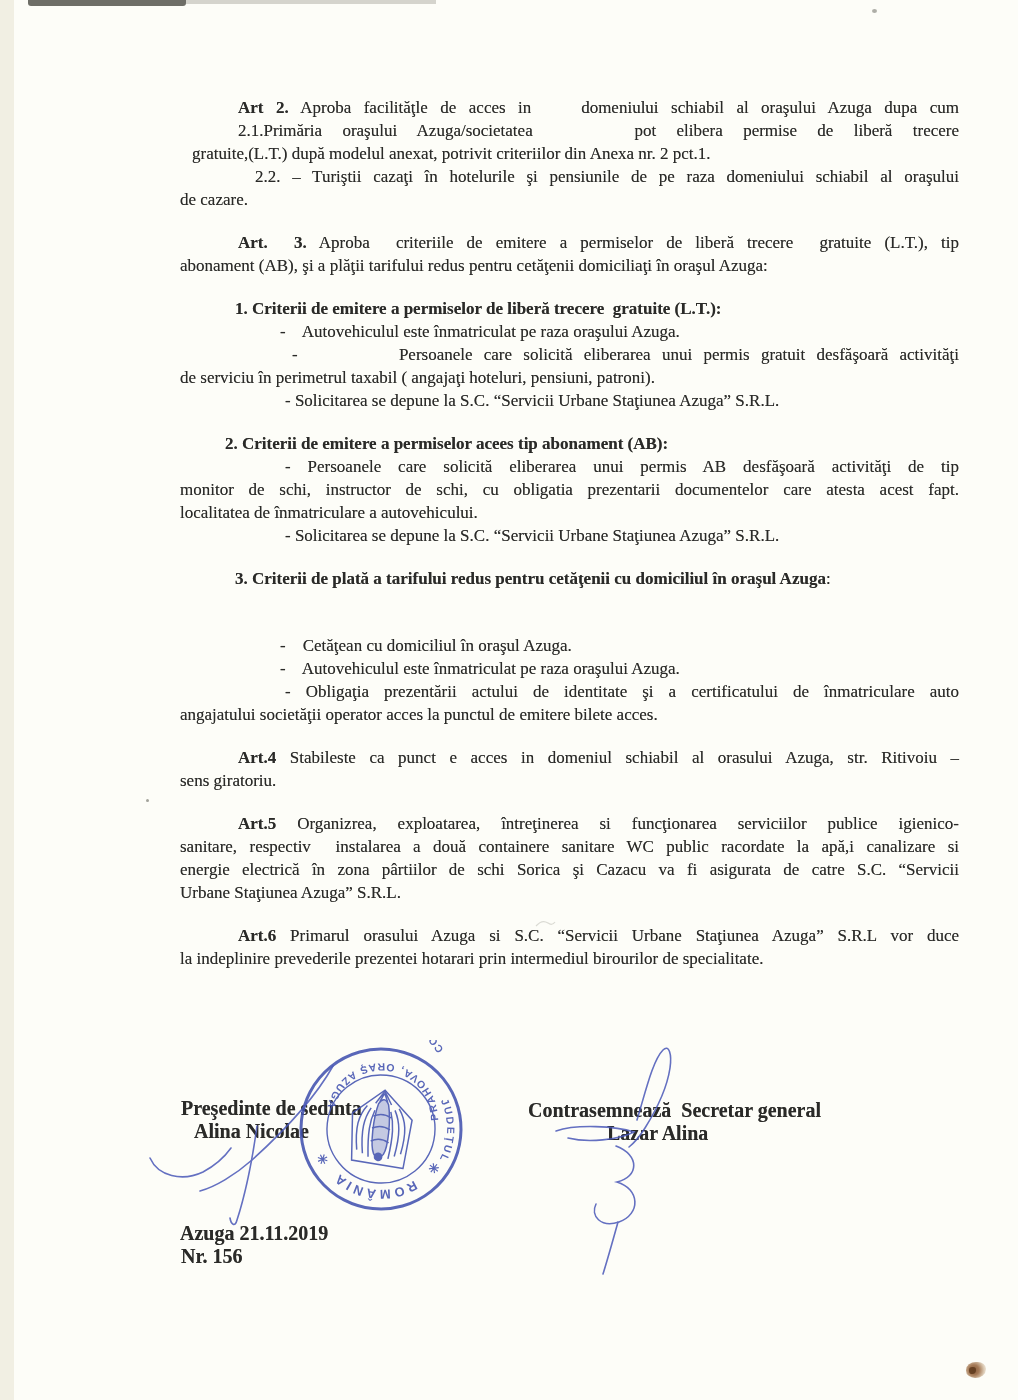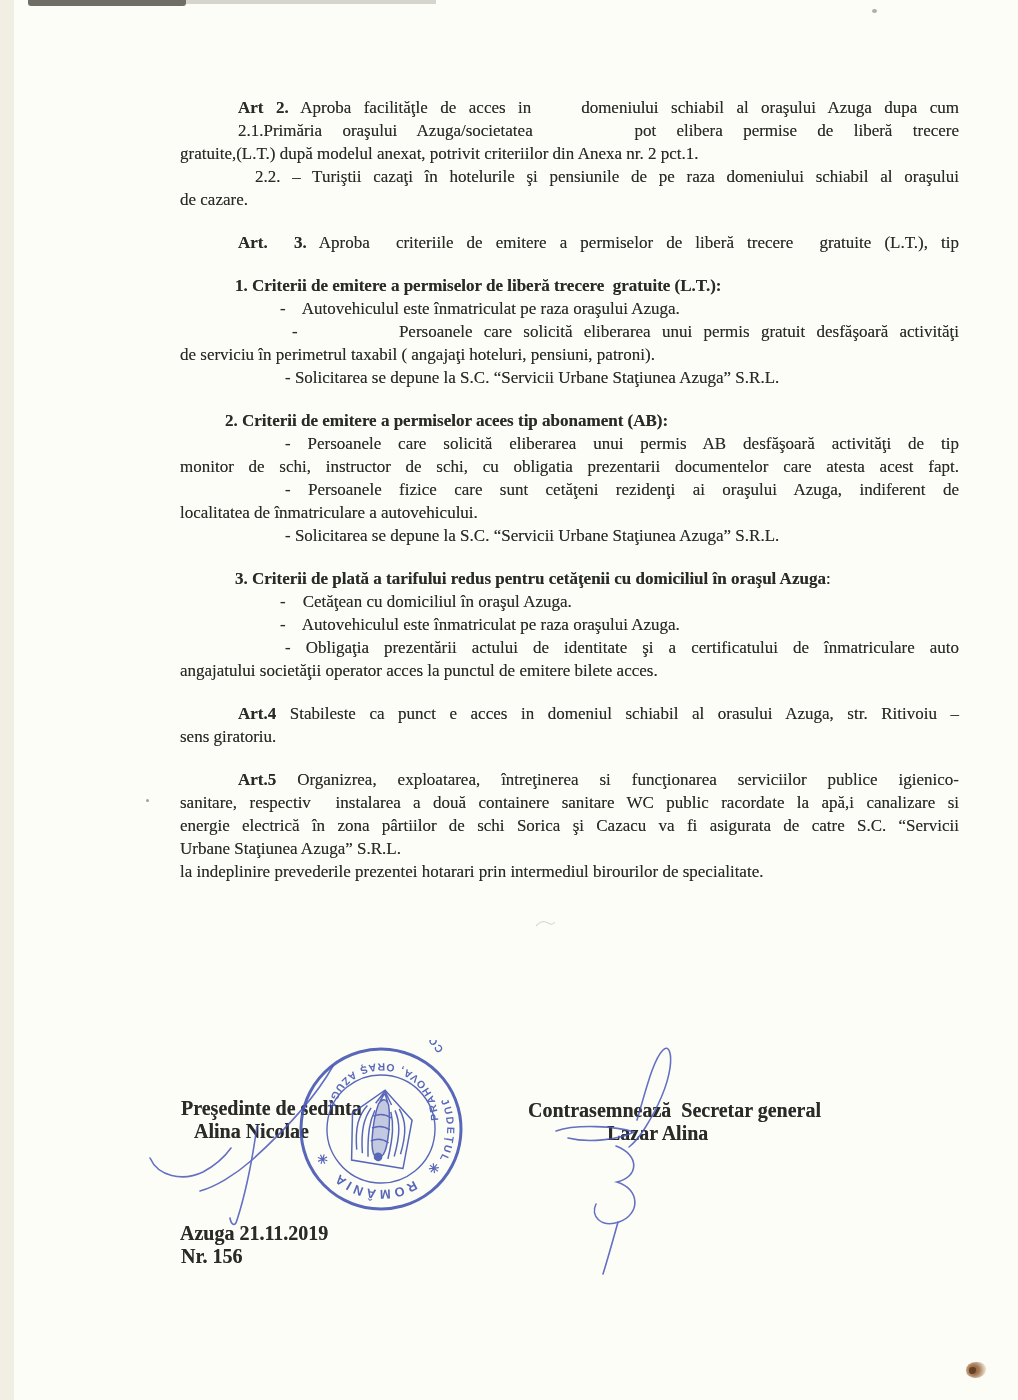--- a/index.html
+++ b/index.html
@@ -55,46 +55,47 @@
 <div class="speck-2"></div>
 <div class="stain"></div>
 <div class="stain-dot"></div>
 <svg class="pencil-mark" viewBox="0 0 22 10">
   <path d="M2,8 Q8,1 14,5 Q18,8 21,4" fill="none" stroke="#b9b9b0" stroke-width="1.2"></path>
 </svg>
 
 <div class="body-text">
     <div class="ln just" style="text-indent: 58px;"><b>Art 2.</b> Aproba facilităţle de acces in&nbsp;&nbsp;&nbsp; domeniului schiabil al oraşului Azuga dupa cum</div>
     <div class="ln just" style="text-indent: 58px;">2.1.Primăria oraşului Azuga/societatea&nbsp;&nbsp;&nbsp;&nbsp; pot elibera permise de liberă trecere</div>
-    <div class="ln" style="text-indent: 0px;">gratuite,(L.T.) după modelul anexat, potrivit criteriilor din Anexa nr. 2 pct.1.</div>
+    <div class="ln" style="text-indent: 0px; margin-left: 12px;">gratuite,(L.T.) după modelul anexat, potrivit criteriilor din Anexa nr. 2 pct.1.</div>
     <div class="ln just" style="text-indent: 75px;">2.2. – Turiştii cazaţi în hotelurile şi pensiunile de pe raza domeniului schiabil al oraşului</div>
     <div class="ln" style="text-indent: 0px;">de cazare.</div>
     <div class="ln just gap" style="text-indent: 58px;"><b>Art.&nbsp; 3.</b> Aproba&nbsp; criteriile de emitere a permiselor de liberă trecere&nbsp; gratuite (L.T.), tip</div>
+    <div class="ln" style="text-indent: 0px;">abonament (AB), şi a plăţii tarifului redus pentru cetăţenii domiciliaţi în oraşul Azuga:</div>
     <div class="ln gap" style="text-indent: 55px;"><b>1. Criterii de emitere a permiselor de liberă trecere&nbsp; gratuite (L.T.):</b></div>
     <div class="ln" style="text-indent: 100px;">-&nbsp;&nbsp;&nbsp; Autovehiculul este înmatriculat pe raza oraşului Azuga.</div>
     <div class="ln just" style="text-indent: 112px;">-&nbsp;&nbsp;&nbsp;&nbsp;&nbsp;&nbsp;&nbsp;&nbsp; Persoanele care solicită eliberarea unui permis gratuit desfăşoară activităţi</div>
     <div class="ln" style="text-indent: 0px;">de serviciu în perimetrul taxabil ( angajaţi hoteluri, pensiuni, patroni).</div>
     <div class="ln" style="text-indent: 105px;">- Solicitarea se depune la S.C. “Servicii Urbane Staţiunea Azuga” S.R.L.</div>
     <div class="ln gap" style="text-indent: 45px;"><b>2. Criterii de emitere a permiselor acees tip abonament (AB):</b></div>
     <div class="ln just" style="text-indent: 105px;">- Persoanele care solicită eliberarea unui permis AB desfăşoară activităţi de tip</div>
     <div class="ln just" style="text-indent: 0px;">monitor de schi, instructor de schi, cu obligatia prezentarii documentelor care atesta acest fapt.</div>
-    <div class="ln just" style="text-indent: 105px;">- Persoanele fizice care sunt cetăţeni rezidenţi ai oraşului Azuga, indiferent de</div>
     <div class="ln" style="text-indent: 0px;">localitatea de înmatriculare a autovehicului.</div>
     <div class="ln" style="text-indent: 105px;">- Solicitarea se depune la S.C. “Servicii Urbane Staţiunea Azuga” S.R.L.</div>
     <div class="ln gap" style="text-indent: 55px;"><b>3. Criterii de plată a tarifului redus pentru cetăţenii cu domiciliul în oraşul Azuga</b>:</div>
-    <div class="ln" style="text-indent: 100px;">-&nbsp;&nbsp;&nbsp; Cetăţean cu domiciliul în oraşul Azuga.</div>
+    <div class="ln" style="text-indent: 100px; margin-top: 44px;">-&nbsp;&nbsp;&nbsp; Cetăţean cu domiciliul în oraşul Azuga.</div>
     <div class="ln" style="text-indent: 100px;">-&nbsp;&nbsp;&nbsp; Autovehiculul este înmatriculat pe raza oraşului Azuga.</div>
     <div class="ln just" style="text-indent: 105px;">- Obligaţia prezentării actului de identitate şi a certificatului de înmatriculare auto</div>
     <div class="ln" style="text-indent: 0px;">angajatului societăţii operator acces la punctul de emitere bilete acces.</div>
     <div class="ln just gap" style="text-indent: 58px;"><b>Art.4</b> Stabileste ca punct e acces in domeniul schiabil al orasului Azuga, str. Ritivoiu –</div>
     <div class="ln" style="text-indent: 0px;">sens giratoriu.</div>
     <div class="ln just gap" style="text-indent: 58px;"><b>Art.5</b> Organizrea, exploatarea, întreţinerea si funcţionarea serviciilor publice igienico-</div>
     <div class="ln just" style="text-indent: 0px;">sanitare, respectiv&nbsp; instalarea a două containere sanitare WC public racordate la apă,i canalizare si</div>
     <div class="ln just" style="text-indent: 0px;">energie electrică în zona pârtiilor de schi Sorica şi Cazacu va fi asigurata de catre S.C. “Servicii</div>
     <div class="ln" style="text-indent: 0px;">Urbane Staţiunea Azuga” S.R.L.</div>
+    <div class="ln just gap" style="text-indent: 58px;"><b>Art.6</b> Primarul orasului Azuga si S.C. “Servicii Urbane Staţiunea Azuga” S.R.L vor duce</div>
     <div class="ln" style="text-indent: 0px;">la indeplinire prevederile prezentei hotarari prin intermediul birourilor de specialitate.</div>
   </div>
 
 <div class="sig" id="president-title">Preşedinte de sedinta</div>
 <div class="sig" id="president-name">Alina Nicolae</div>
 <div class="sig" id="countersign-label">Contrasemnează&nbsp; Secretar general</div>
 <div class="sig" id="secretary-name">Lazar Alina</div>
 <div class="sig" id="place-date">Azuga 21.11.2019</div>
 <div class="sig" id="doc-number">Nr. 156</div>
 

